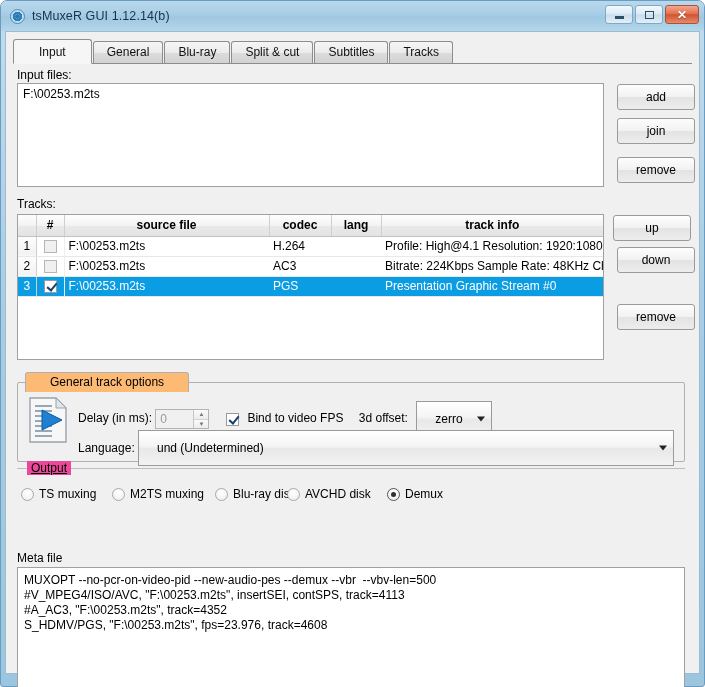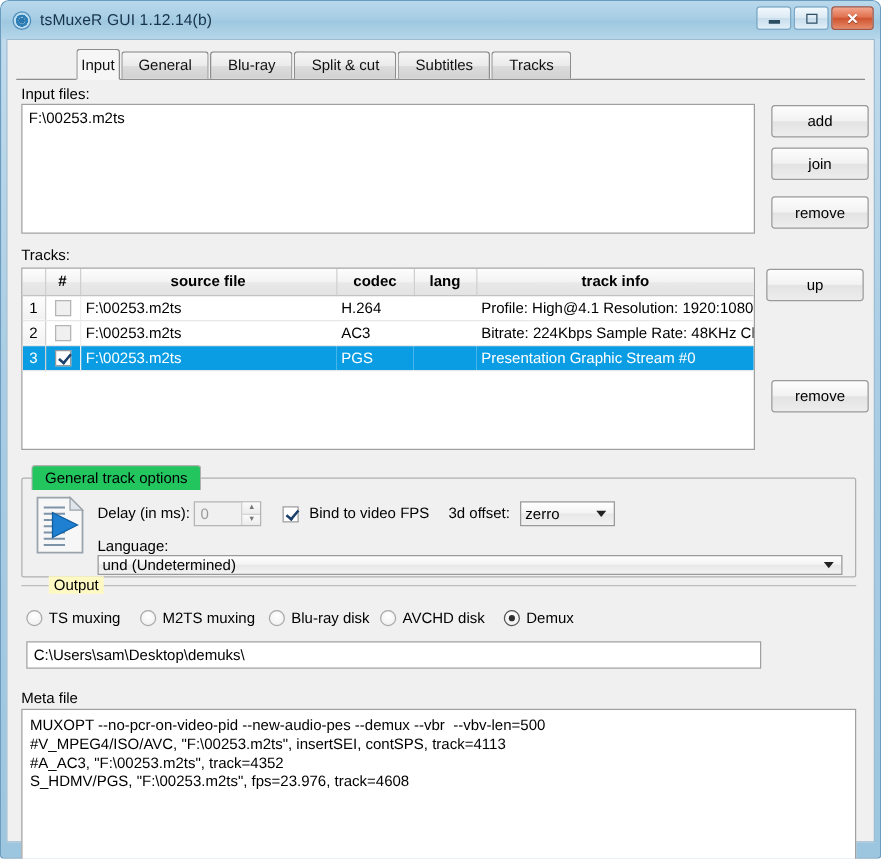--- a/index.html
+++ b/index.html
@@ -83,22 +83,21 @@
     border-radius:3px 3px 0 0;
     background:linear-gradient(to bottom,#f6f6f6 0%,#ebebeb 50%,#dcdcdc 51%,#d2d2d2 100%);
     color:#111;
     cursor:default;
   }
   .tab.active {
     height:25px; line-height:24px;
     background:#f6f6f6;
     border-bottom:1px solid #f6f6f6;
     position:relative; top:1px;
-    padding:0 3px;
-    margin-left:48px;
+    padding:0 25px;
   }
 
   
   #content { position:absolute; left:7px; right:7px; top:32px; bottom:4px; }
 
   .lbl { font-size:12px; color:#000; }
 
   
   #inputfiles-label { position:absolute; left:4px; top:4px; }
   #inputfiles-list {
@@ -164,22 +163,22 @@
   }
 
   
   #trackopts {
     position:absolute; left:4px; top:318px; width:668px; height:80px;
     border:1px solid #b0b0b0; border-radius:2px;
     background:#f0f0f0;
   }
   #trackopts-tab {
     position:absolute; left:7px; top:-1px; transform:translateY(-50%);
-    height:20px; line-height:19px; padding:0 10px;
-    background:#22c55e; border:1px solid #b0b0b0;
+    height:20px; line-height:19px; padding:0 24px;
+    background:#fdba74; border:1px solid #b0b0b0;
     border-bottom:none; border-radius:3px 3px 0 0;
     font-size:12px;
   }
   #doc-icon { position:absolute; left:10px; top:13px; width:40px; height:48px; }
   .row2 { position:absolute; }
 
   .spin {
     width:54px;height:20px;border:1px solid #b4b4b4;background:#f0f0f0;
     display:inline-flex;align-items:center;padding-left:4px;font-size:12px;color:#9a9a9a;
     position:relative; vertical-align:middle;
@@ -190,40 +189,40 @@
     display:flex; flex-direction:column;
   }
   .spin .arrows div {
     flex:1; display:flex; align-items:center; justify-content:center;
     font-size:6px; color:#777;
     background:linear-gradient(to bottom,#fafafa,#ececec);
   }
   .spin .arrows div:first-child { border-bottom:1px solid #d4d4d4; }
 
   .combo {
-    border:1px solid #9a9a9a; height:20px;
+    border:1px solid #9a9a9a; height:36px;
     background:linear-gradient(to bottom,#ffffff 0%,#f4f4f4 45%,#e8e8e8 52%,#f2f2f2 100%);
     display:inline-flex; align-items:center;
-    padding-left:3px; font-size:12px; position:relative;
+    padding-left:18px; font-size:12px; position:relative;
     vertical-align:middle;
   }
   .combo .arrow {
     position:absolute; right:6px; top:50%; transform:translateY(-50%);
     width:0;height:0;border-left:4px solid transparent;border-right:4px solid transparent;
     border-top:5px solid #222;
   }
 
   
   #output-group {
     position:absolute; left:4px; top:404px; width:668px; height:76px;
     border-top:1px solid #bdbdbd;
   }
   #output-legend {
-    position:absolute; left:22px; top:-8px; background:#fef9c3;
-    padding:0 4px; font-size:12px;
+    position:absolute; left:10px; top:-8px; background:#ec4899;
+    padding:0 4px; font-size:12px;text-decoration:underline;
   }
   .radio-wrap { position:absolute; top:18px; display:flex; align-items:center; font-size:12px; }
   .rdo {
     width:13px;height:13px;border-radius:50%;
     border:1px solid #a8a8a8;
     background:radial-gradient(circle at 50% 35%,#ffffff,#ededed);
     margin-right:5px; position:relative;
   }
   .rdo.on { border-color:#555; }
   .rdo.on::after {
@@ -337,20 +336,21 @@
               <td class="chk"><span class="cbx on"></span></td>
               <td>F:\00253.m2ts</td>
               <td>PGS</td>
               <td></td>
               <td>Presentation Graphic Stream #0</td>
             </tr>
           </tbody>
         </table>
       </div>
       <div class="sidebtn" style="left:600px;top:151px;">up</div>
+      <div class="sidebtn" style="left:604px;top:183px;">down</div>
       <div class="sidebtn" style="left:604px;top:240px;">remove</div>
 
       <div id="trackopts">
         <div id="trackopts-tab">General track options</div>
 
         <svg id="doc-icon" viewBox="0 0 40 48">
           <polygon points="2,2 28,2 38,12 38,46 2,46" fill="#f7f7f7" stroke="#9aa3ab" stroke-width="1.4"></polygon>
           <polygon points="28,2 38,12 28,12" fill="#dfe5ea" stroke="#9aa3ab" stroke-width="1"></polygon>
           <g stroke="#7c93a8" stroke-width="1.6">
             <line x1="7" y1="10" x2="24" y2="10"></line>
@@ -376,21 +376,21 @@
           <span style="display:inline-block;width:10px"></span>
           <span class="cbx on"></span>
           <span class="lbl" style="margin-left:5px">Bind to video FPS</span>
           <span class="lbl" style="margin-left:12px">3d offset:</span>
           <span class="combo" style="width:76px;margin-left:5px">
             <span>zerro</span>
             <span class="arrow"></span>
           </span>
         </div>
 
-        <div class="row2" style="left:60px;top:47px;right:10px;display:flex;flex-direction:column;">
+        <div class="row2" style="left:60px;top:47px;right:10px;display:flex;align-items:center;">
           <span class="lbl" style="width:60px">Language:</span>
           <span class="combo" style="flex:1">
             <span>und (Undetermined)</span>
             <span class="arrow"></span>
           </span>
         </div>
       </div>
 
       <div id="output-group">
         <span id="output-legend">Output</span>
@@ -400,30 +400,29 @@
           <span>TS muxing</span>
         </div>
         <div class="radio-wrap" style="left:95px">
           <span class="rdo"></span>
           <span>M2TS muxing</span>
         </div>
         <div class="radio-wrap" style="left:198px">
           <span class="rdo"></span>
           <span>Blu-ray disk</span>
         </div>
-        <div class="radio-wrap" style="left:287px">
+        <div class="radio-wrap" style="left:270px">
           <span class="rdo"></span>
           <span>AVCHD disk</span>
         </div>
-        <div class="radio-wrap" style="left:386px">
+        <div class="radio-wrap" style="left:370px">
           <span class="rdo on"></span>
           <span>Demux</span>
         </div>
 
-        <div id="output-path">C:\Users\sam\Desktop\demuks\</div>
       </div>
 
       <div id="meta-label">Meta file</div>
       <div id="meta-box">MUXOPT --no-pcr-on-video-pid --new-audio-pes --demux --vbr  --vbv-len=500
 #V_MPEG4/ISO/AVC, "F:\00253.m2ts", insertSEI, contSPS, track=4113
 #A_AC3, "F:\00253.m2ts", track=4352
 S_HDMV/PGS, "F:\00253.m2ts", fps=23.976, track=4608</div>
 
     </div>
   </div>

